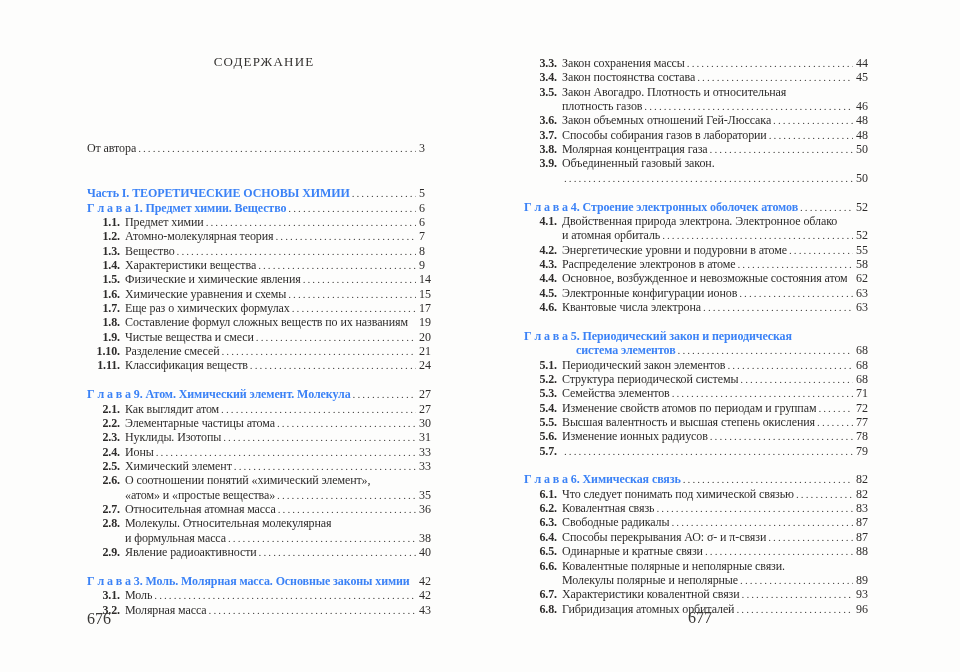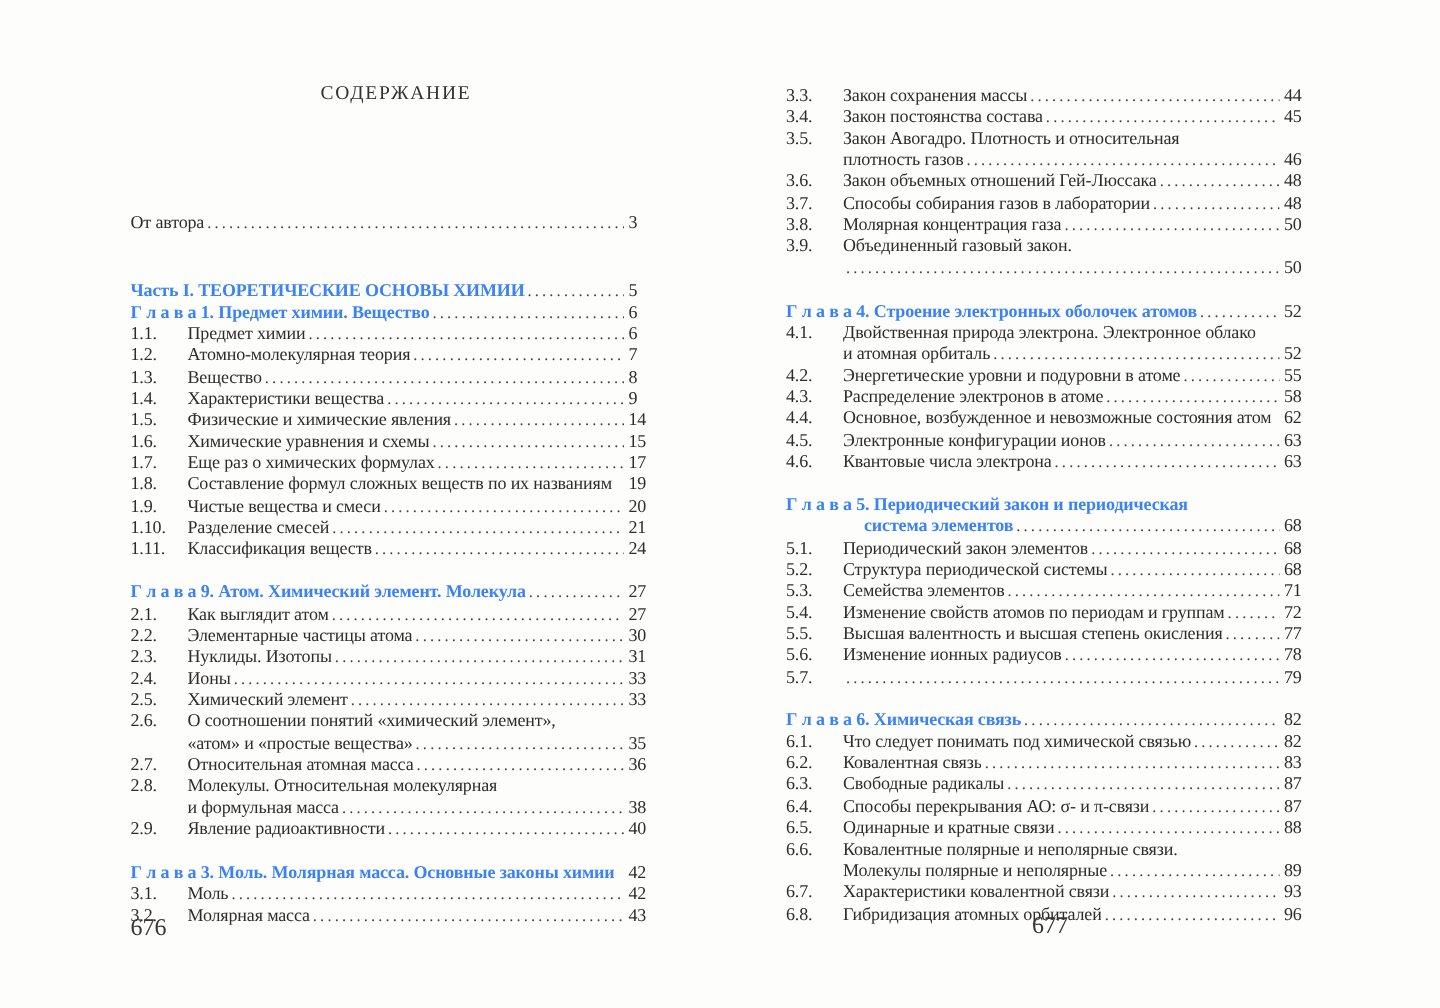--- a/index.html
+++ b/index.html
@@ -39,23 +39,24 @@
   .gap.lg { height: 31px; }
   .row {
     display: flex;
     align-items: baseline;
     line-height: 14.35px;
     height: 14.35px;
   }
   .num {
     flex: 0 0 38px;
     box-sizing: border-box;
-    text-align: left;
+    text-align: right;
     padding-right: 5px;
     white-space: nowrap;
+    font-weight: bold;
   }
   .cindent { flex: 0 0 52px; }
   .text {
     flex: 0 1 auto;
     min-width: 0;
     overflow: hidden;
     white-space: nowrap;
   }
   .leader {
     flex: 1 1 0;

